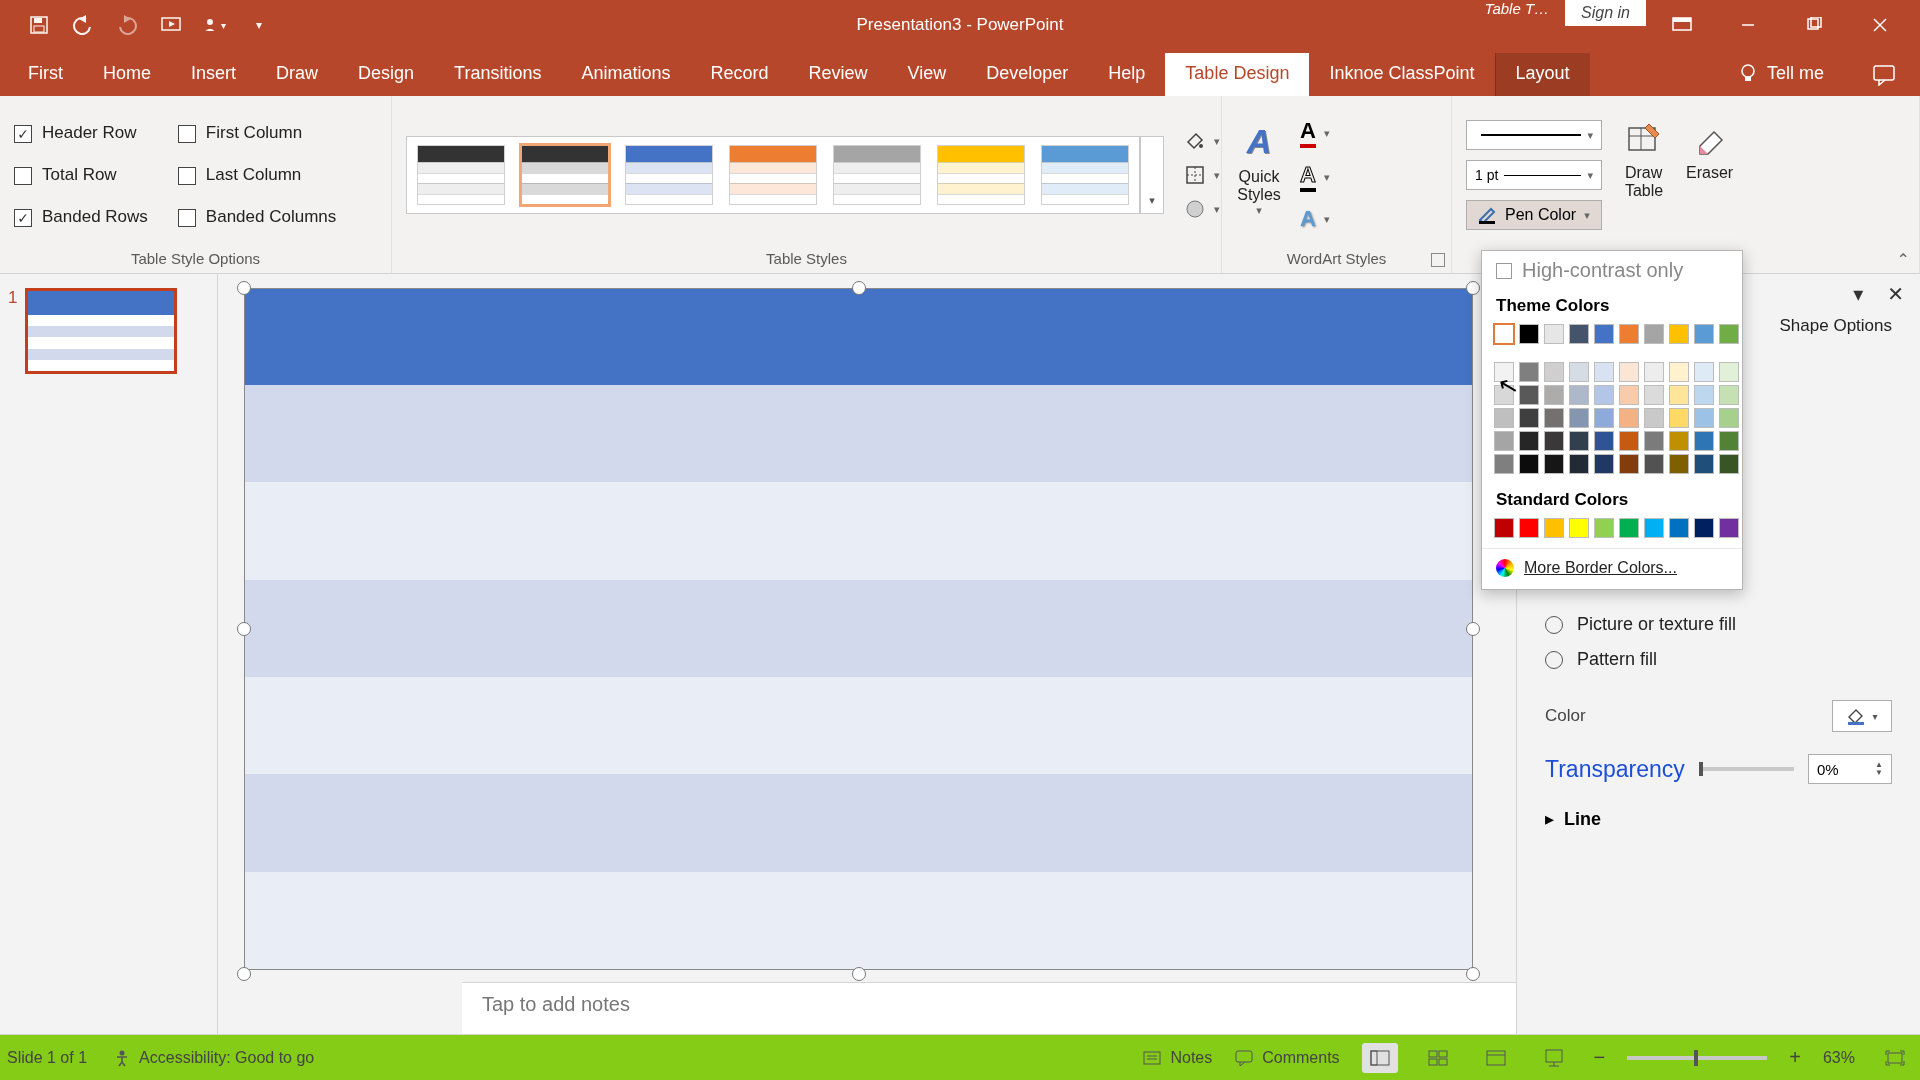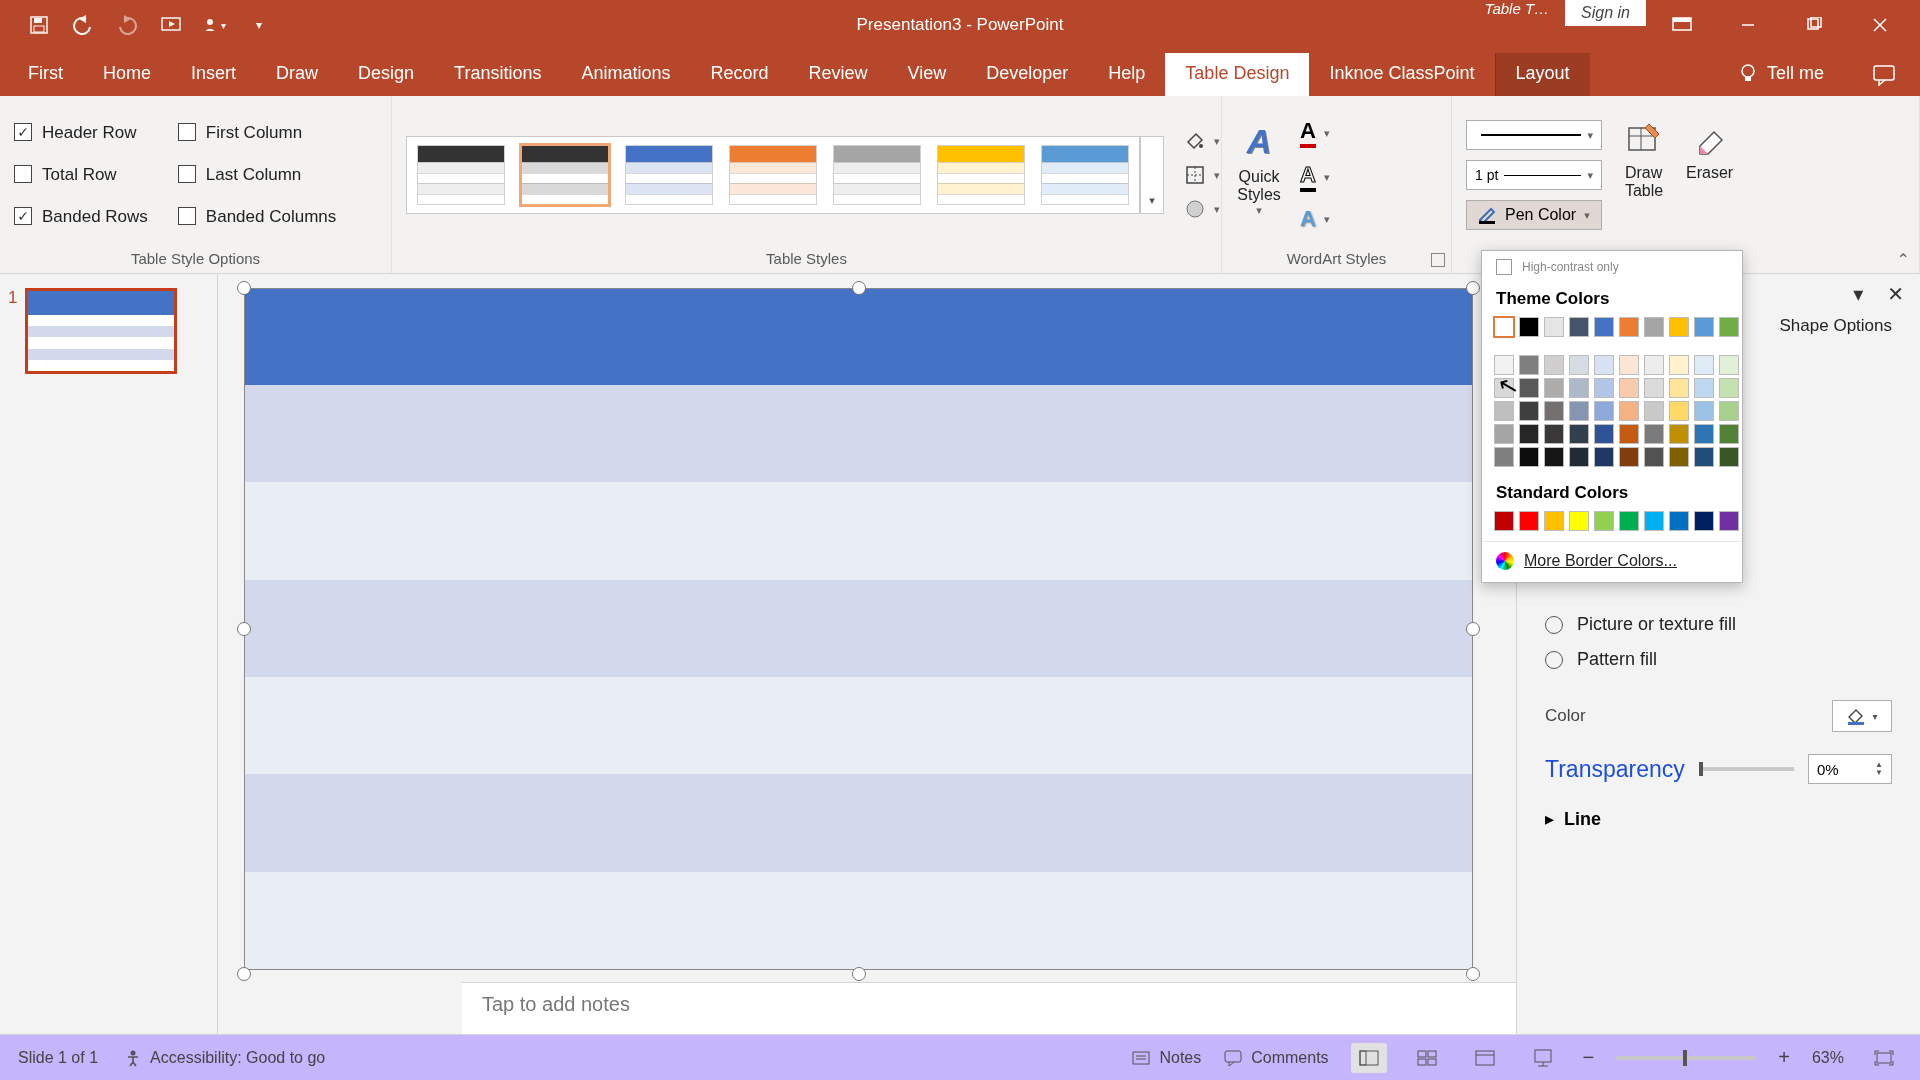--- a/index.html
+++ b/index.html
@@ -25,21 +25,21 @@
 
 
 .ribbon { height: 178px; background: #f3f2f1; border-bottom: 1px solid #d4d4d4; display: flex; position: relative; }
 .ribbon-group { border-right: 1px solid #e1e1e1; padding: 8px 14px 4px; display: flex; flex-direction: column; }
 .group-label { text-align: center; font-size: 15px; color: #5a5a5a; margin-top: auto; padding: 4px 0 2px; }
 .group-content { flex: 1; display: flex; align-items: center; }
 
 
 .tso-cols { display: flex; gap: 30px; }
 .tso-col { display: flex; flex-direction: column; gap: 22px; }
-.chk-row { display: flex; align-items: flex-start; gap: 10px; font-size: 17px; color: #222; cursor: pointer; }
+.chk-row { display: flex; align-items: flex-end; gap: 10px; font-size: 17px; color: #222; cursor: pointer; }
 .chk { width: 18px; height: 18px; border: 1.5px solid #444; background: #fff; display:flex; align-items:center; justify-content:center; }
 .chk.checked::after { content:"✓"; color:#333; font-size:14px; line-height:1; }
 
 
 .gallery-wrap { display:flex; align-items:center; gap:0; }
 .gallery { border:1px solid #c8c8c8; background:#fff; padding:8px 10px; display:flex; gap:16px; }
 .style-thumb { width:88px; height:60px; border:1px solid #d0d0d0; cursor:pointer; display:flex; flex-direction:column; }
 .style-thumb .hdr { height:16px; }
 .style-thumb .rows { flex:1; display:flex; flex-direction:column; }
 .style-thumb .rows div { flex:1; border-top:1px solid rgba(0,0,0,.15); }
@@ -113,34 +113,34 @@
 .slider { flex:1; height:4px; background:#c8c8c8; position:relative; }
 .slider::after { content:""; position:absolute; left:0; top:-5px; width:4px; height:14px; background:#555; }
 .spin { width:84px; height:30px; border:1px solid #adadad; background:#fff; display:flex; align-items:center; justify-content:space-between; padding:0 8px; font-size:15px; }
 .spin-btns { display:flex; flex-direction:column; font-size:8px; line-height:1; color:#555;}
 .line-sect { margin-top:24px; display:flex; align-items:center; gap:10px; font-size:18px; cursor:pointer; }
 
 
 .color-popup { position:absolute; left:1481px; top:250px; width:262px; background:#fff; border:1px solid #b5b5b5; box-shadow:0 4px 14px rgba(0,0,0,.25); z-index:50; }
 .cp-row { padding:8px 14px; display:flex; align-items:center; gap:10px; }
 .cp-chk { width:16px; height:16px; border:1px solid #999; }
-.cp-hc { color:#888; font-size:12px; }
+.cp-hc { color:#888; font-size:20px; }
 .cp-title { font-weight:600; font-size:17px; padding:6px 14px 4px; }
 .swatch-grid { padding:4px 12px 10px; display:grid; grid-template-columns:repeat(10, 20px); gap:5px; }
 .swatch-grid.tall { grid-template-rows:repeat(5,20px); gap:3px 5px; margin-top:4px;}
 .sw { width:20px; height:20px; border:1px solid #bdbdbd; cursor:pointer; }
 .sw.sel { outline:2px solid #e07b3c; outline-offset:-1px; }
 .cp-more { padding:10px 14px 12px; display:flex; align-items:center; gap:10px; font-size:16px; color:#222; text-decoration:underline; cursor:pointer; border-top:1px solid #e8e8e8; }
 .color-wheel { width:18px; height:18px; border-radius:50%; background:conic-gradient(red,orange,yellow,green,cyan,blue,magenta,red); }
 
 
 .cursor-img { position:absolute; left:1498px; top:372px; z-index:60; font-size:24px; color:#000; transform:rotate(-15deg); pointer-events:none;}
 
 
-.status-bar { position:absolute; bottom:0; left:0; right:0; height:46px; background:#c4b5fd; border-top:1px solid #d4d4d4; display:flex; align-items:center; padding:0 18px; font-size:16px; color:#444; }
+.status-bar { position:absolute; bottom:0; left:0; right:0; height:46px; background:#84cc16; border-top:1px solid #d4d4d4; display:flex; align-items:center; padding:0 7px; font-size:16px; color:#444; }
 .status-left { display:flex; align-items:center; gap:26px; }
 .status-right { margin-left:auto; display:flex; align-items:center; gap:22px; }
 .view-btn { width:36px; height:30px; display:flex; align-items:center; justify-content:center; cursor:pointer; border-radius:3px; }
 .view-btn.active { background:#e1e1e1; }
 .zoom-slider { width:140px; height:4px; background:#c8c8c8; position:relative; }
 .zoom-slider::after{ content:""; position:absolute; left:48%; top:-6px; width:4px; height:16px; background:#555;}
 .sb-icon { display:flex; align-items:center; gap:8px; cursor:pointer;}
 
 svg { display:block; }
 </style>

